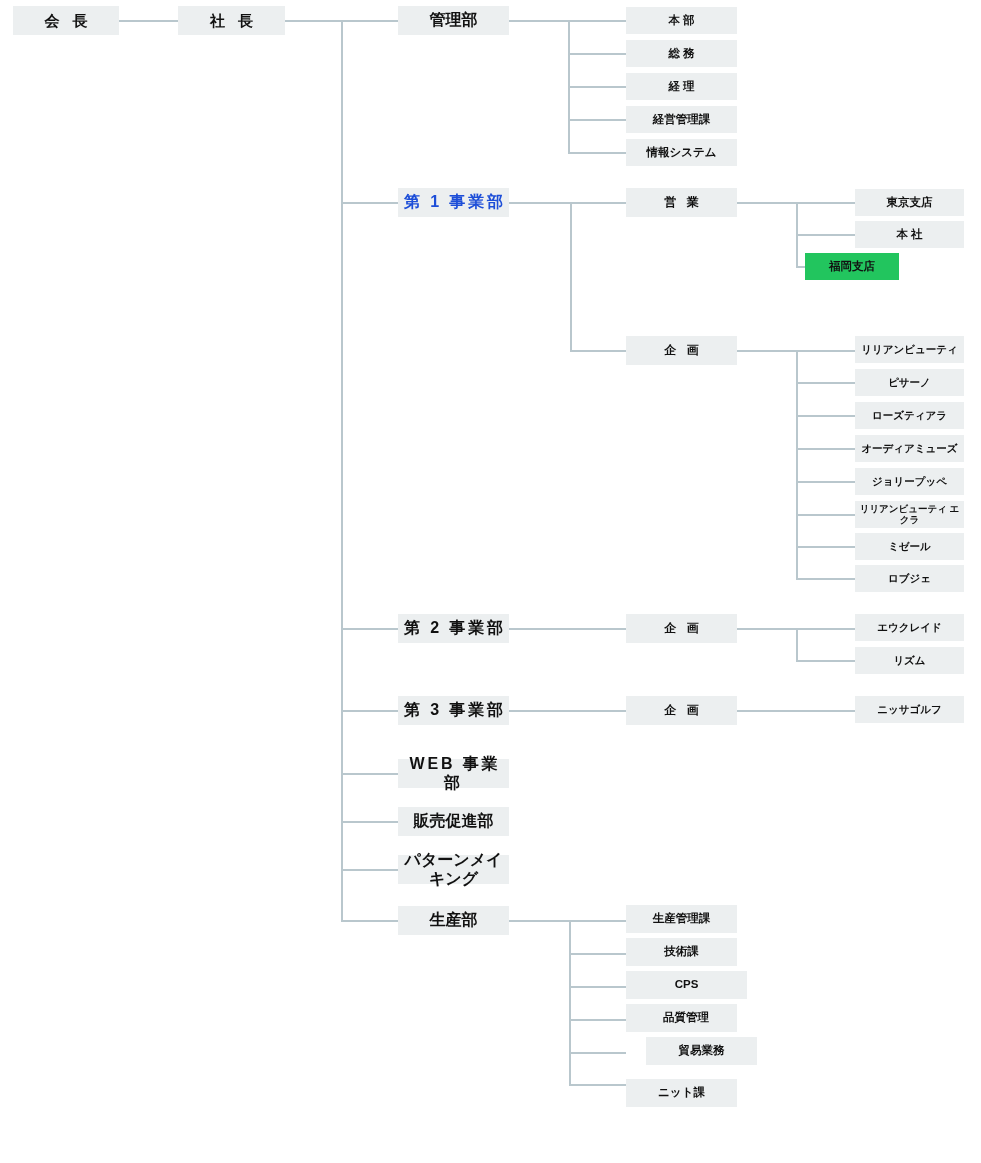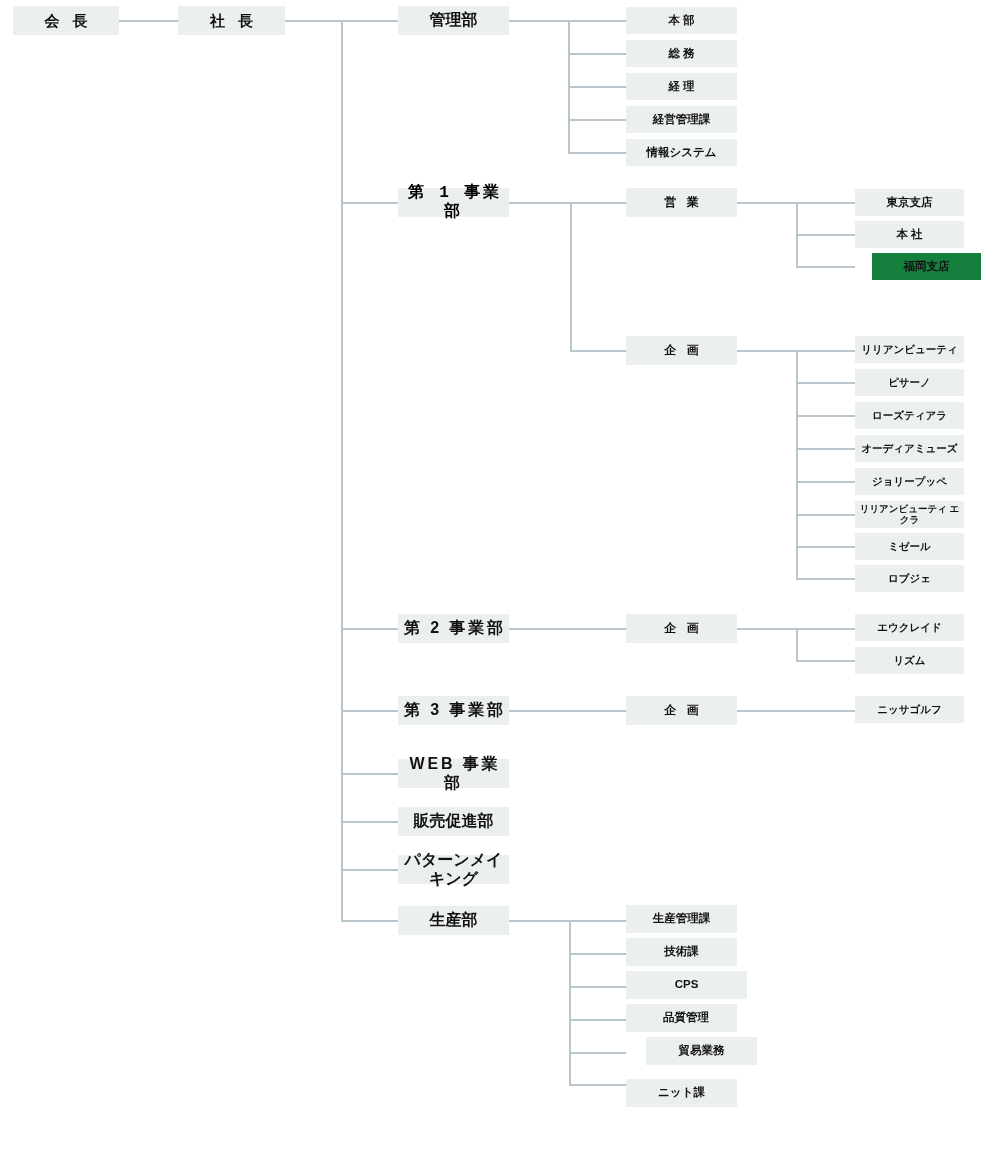--- a/index.html
+++ b/index.html
@@ -127,25 +127,25 @@
     <div class="edge h" style="left: 569px; top: 1052px; background: rgb(185, 199, 205); width: 57px;"></div>
     <div class="edge h" style="left: 569px; top: 1084px; background: rgb(185, 199, 205); width: 57px;"></div>
     <div class="node lvl-exec" style="left: 13px; top: 6px; width: 106px; height: 29px; background: rgb(236, 239, 240); color: rgb(17, 17, 17);">会 長</div>
     <div class="node lvl-exec" style="left: 178px; top: 6px; width: 107px; height: 29px; background: rgb(236, 239, 240); color: rgb(17, 17, 17);">社 長</div>
     <div class="node lvl-dept" style="left: 398px; top: 6px; width: 111px; height: 29px; background: rgb(236, 239, 240); color: rgb(17, 17, 17);">管理部</div>
     <div class="node lvl-sub" style="left: 626px; top: 7px; width: 111px; height: 27px; background: rgb(236, 239, 240); color: rgb(17, 17, 17);">本  部</div>
     <div class="node lvl-sub" style="left: 626px; top: 40px; width: 111px; height: 27px; background: rgb(236, 239, 240); color: rgb(17, 17, 17);">総  務</div>
     <div class="node lvl-sub" style="left: 626px; top: 73px; width: 111px; height: 27px; background: rgb(236, 239, 240); color: rgb(17, 17, 17);">経  理</div>
     <div class="node lvl-sub" style="left: 626px; top: 106px; width: 111px; height: 27px; background: rgb(236, 239, 240); color: rgb(17, 17, 17);">経営管理課</div>
     <div class="node lvl-sub" style="left: 626px; top: 139px; width: 111px; height: 27px; background: rgb(236, 239, 240); color: rgb(17, 17, 17);">情報システム</div>
-    <div class="node lvl-dept spaced" style="left: 398px; top: 188px; width: 111px; height: 29px; background: rgb(236, 239, 240); color: #000000; font-family: Liberation Mono, monospace;">第 1 事業部</div>
+    <div class="node lvl-dept spaced" style="left: 398px; top: 188px; width: 111px; height: 29px; background: rgb(236, 239, 240); color: #1d4ed8;">第 1 事業部</div>
     <div class="node lvl-sect" style="left: 626px; top: 188px; width: 111px; height: 29px; background: rgb(236, 239, 240); color: rgb(17, 17, 17); text-align: right;">営  業</div>
     <div class="node lvl-sub" style="left: 855px; top: 189px; width: 109px; height: 27px; background: rgb(236, 239, 240); color: rgb(17, 17, 17);">東京支店</div>
     <div class="node lvl-sub" style="left: 855px; top: 221px; width: 109px; height: 27px; background: rgb(236, 239, 240); color: rgb(17, 17, 17); text-align: right;">本  社</div>
-    <div class="node lvl-sub" style="left: 872px; top: 253px; width: 109px; height: 27px; background: #15803d; color: rgb(17, 17, 17);">福岡支店</div>
+    <div class="node lvl-sub" style="left: 805px; top: 253px; width: 94px; height: 27px; background: #22c55e; color: rgb(17, 17, 17);">福岡支店</div>
     <div class="node lvl-sect" style="left: 626px; top: 336px; width: 111px; height: 29px; background: rgb(236, 239, 240); color: rgb(17, 17, 17);">企  画</div>
     <div class="node lvl-brand" style="left: 855px; top: 336px; width: 109px; height: 27px; background: rgb(236, 239, 240); color: rgb(17, 17, 17);">リリアンビューティ</div>
     <div class="node lvl-brand" style="left: 855px; top: 369px; width: 109px; height: 27px; background: rgb(236, 239, 240); color: rgb(17, 17, 17);">ピサーノ</div>
     <div class="node lvl-brand" style="left: 855px; top: 402px; width: 109px; height: 27px; background: rgb(236, 239, 240); color: rgb(17, 17, 17);">ローズティアラ</div>
     <div class="node lvl-brand" style="left: 855px; top: 435px; width: 109px; height: 27px; background: rgb(236, 239, 240); color: rgb(17, 17, 17);">オーディアミューズ</div>
     <div class="node lvl-brand" style="left: 855px; top: 468px; width: 109px; height: 27px; background: rgb(236, 239, 240); color: rgb(17, 17, 17);">ジョリープッペ</div>
     <div class="node lvl-brand tight" style="left: 855px; top: 501px; width: 109px; height: 27px; background: rgb(236, 239, 240); color: rgb(17, 17, 17);">リリアンビューティ エクラ</div>
     <div class="node lvl-brand" style="left: 855px; top: 533px; width: 109px; height: 27px; background: rgb(236, 239, 240); color: rgb(17, 17, 17);">ミゼール</div>
     <div class="node lvl-brand" style="left: 855px; top: 565px; width: 109px; height: 27px; background: rgb(236, 239, 240); color: rgb(17, 17, 17);">ロブジェ</div>
     <div class="node lvl-dept spaced" style="left: 398px; top: 614px; width: 111px; height: 29px; background: rgb(236, 239, 240); color: rgb(17, 17, 17);">第 2 事業部</div>

